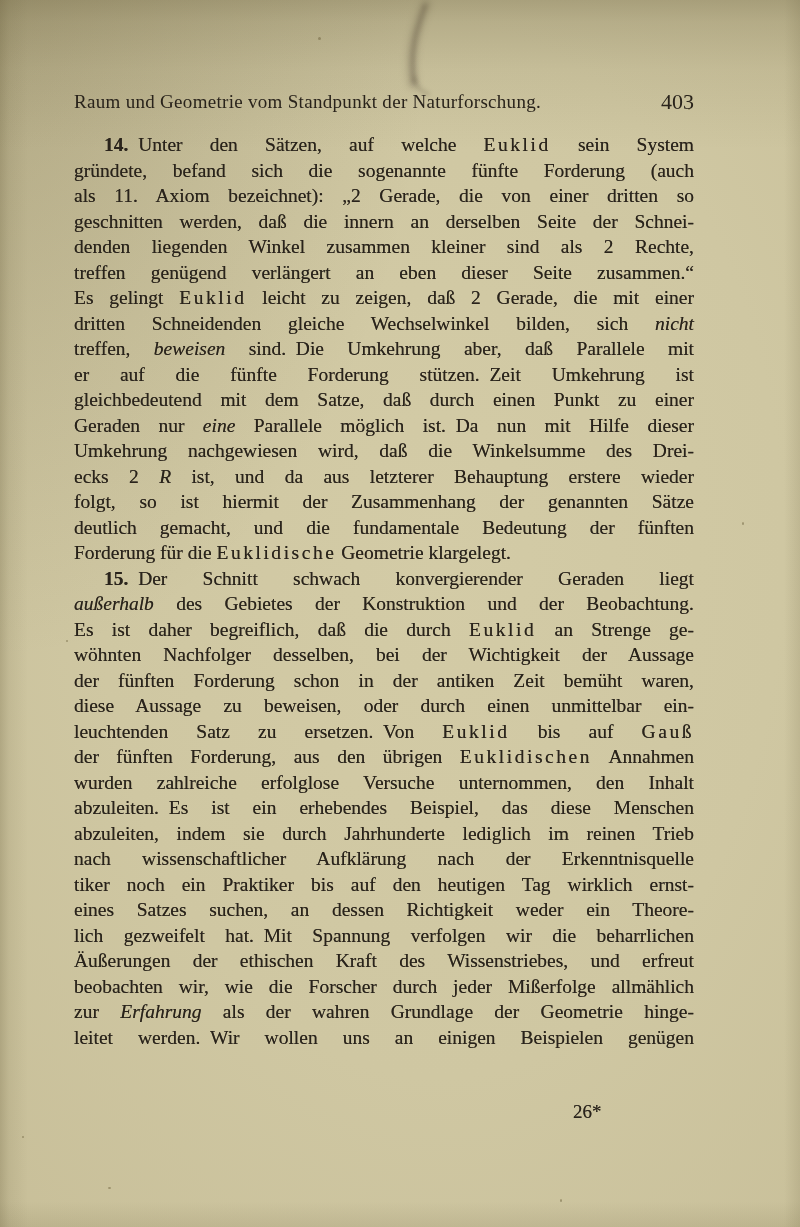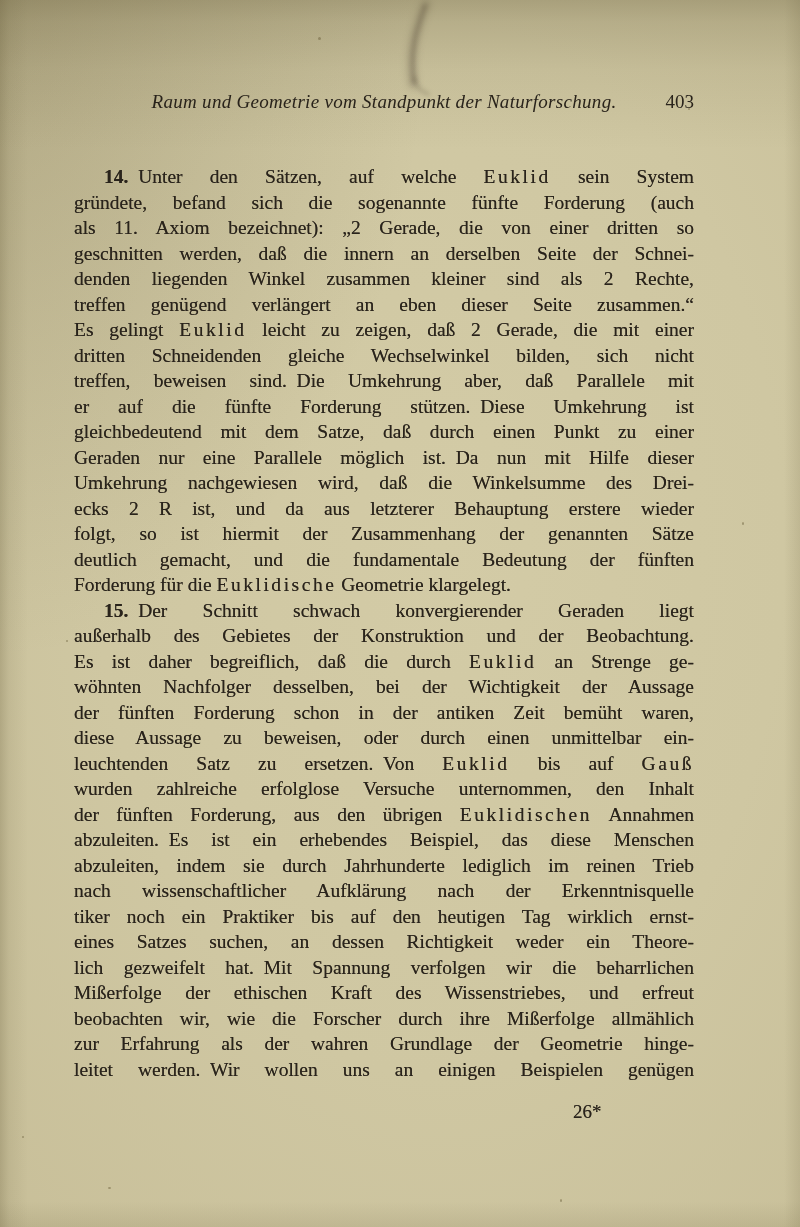--- a/index.html
+++ b/index.html
@@ -22,38 +22,37 @@
       radial-gradient(ellipse at 0% 0%, rgba(90,80,48,0.22) 0%, rgba(90,80,48,0) 38%);
   }
   .smudge { position: absolute; left: 392px; top: 0px; pointer-events: none; }
   .speck { position: absolute; background: rgba(108,96,60,0.5); border-radius: 50%; pointer-events: none; }
 
   .header {
     position: absolute; left: 74px; top: 90px; width: 620px; height: 24px;
     font-size: 19px; line-height: 24px;
   }
   .header .title {
-    display: block; text-align: center;
-    font-style: italic; letter-spacing: 0.3px;
+    display: block; 
+    letter-spacing: 0.3px;
   }
   .header .pagenum {
     position: absolute; right: 0; top: 0;
-    font-style: normal; font-size: 19px;
+    font-style: normal; font-size: 22px;
   }
 
   .body-text {
     position: absolute; left: 74px; top: 132px; width: 620px;
     font-size: 19.5px; line-height: 25.5px;
     text-shadow: 0 0 0.5px rgba(35,29,21,0.65);
-    margin-top: 32px;
   }
   .line { text-align: justify; text-align-last: justify; height: 25.5px; }
   .line.last { text-align-last: left; }
   .line.indent { text-indent: 30px; }
-  .it { }
+  .it { font-style: italic; }
   .sp { letter-spacing: 0.13em; }
   .bd { font-weight: bold; }
 
   .sig {
     position: absolute; left: 573px; top: 1099px;
     font-size: 19px; line-height: 25px;
     text-shadow: 0 0 0.5px rgba(35,29,21,0.65);
   }
 </style>
 </head>
@@ -87,44 +86,44 @@
   <div class="body-text" id="body-text">
       <div class="line indent"><span class="bd">14.</span> Unter den Sätzen, auf welche <span class="sp">Euklid</span> sein System</div>
       <div class="line">gründete, befand sich die sogenannte fünfte Forderung (auch</div>
       <div class="line">als 11. Axiom bezeichnet): „2 Gerade, die von einer dritten so</div>
       <div class="line">geschnitten werden, daß die innern an derselben Seite der Schnei-</div>
       <div class="line">denden liegenden Winkel zusammen kleiner sind als 2 Rechte,</div>
       <div class="line">treffen genügend verlängert an eben dieser Seite zusammen.“</div>
       <div class="line">Es gelingt <span class="sp">Euklid</span> leicht zu zeigen, daß 2 Gerade, die mit einer</div>
       <div class="line">dritten Schneidenden gleiche Wechselwinkel bilden, sich <span class="it">nicht</span></div>
       <div class="line">treffen, <span class="it">beweisen</span> sind. Die Umkehrung aber, daß Parallele mit</div>
-      <div class="line">er auf die fünfte Forderung stützen. Diese Umkehrung ist</div>
+      <div class="line">er auf die fünfte Forderung stützen. Zeit Umkehrung ist</div>
       <div class="line">gleichbedeutend mit dem Satze, daß durch einen Punkt zu einer</div>
       <div class="line">Geraden nur <span class="it">eine</span> Parallele möglich ist. Da nun mit Hilfe dieser</div>
       <div class="line">Umkehrung nachgewiesen wird, daß die Winkelsumme des Drei-</div>
       <div class="line">ecks 2 <span class="it">R</span> ist, und da aus letzterer Behauptung erstere wieder</div>
       <div class="line">folgt, so ist hiermit der Zusammenhang der genannten Sätze</div>
       <div class="line">deutlich gemacht, und die fundamentale Bedeutung der fünften</div>
       <div class="line last">Forderung für die <span class="sp">Euklidische</span> Geometrie klargelegt.</div>
       <div class="line indent"><span class="bd">15.</span> Der Schnitt schwach konvergierender Geraden liegt</div>
       <div class="line"><span class="it">außerhalb</span> des Gebietes der Konstruktion und der Beobachtung.</div>
       <div class="line">Es ist daher begreiflich, daß die durch <span class="sp">Euklid</span> an Strenge ge-</div>
       <div class="line">wöhnten Nachfolger desselben, bei der Wichtigkeit der Aussage</div>
       <div class="line">der fünften Forderung schon in der antiken Zeit bemüht waren,</div>
       <div class="line">diese Aussage zu beweisen, oder durch einen unmittelbar ein-</div>
       <div class="line">leuchtenden Satz zu ersetzen. Von <span class="sp">Euklid</span> bis auf <span class="sp">Gauß</span></div>
+      <div class="line">der fünften Forderung, aus den übrigen <span class="sp">Euklidischen</span> Annahmen</div>
       <div class="line">wurden zahlreiche erfolglose Versuche unternommen, den Inhalt</div>
-      <div class="line">der fünften Forderung, aus den übrigen <span class="sp">Euklidischen</span> Annahmen</div>
       <div class="line">abzuleiten. Es ist ein erhebendes Beispiel, das diese Menschen</div>
       <div class="line">abzuleiten, indem sie durch Jahrhunderte lediglich im reinen Trieb</div>
       <div class="line">nach wissenschaftlicher Aufklärung nach der Erkenntnisquelle</div>
       <div class="line">tiker noch ein Praktiker bis auf den heutigen Tag wirklich ernst-</div>
       <div class="line">eines Satzes suchen, an dessen Richtigkeit weder ein Theore-</div>
       <div class="line">lich gezweifelt hat. Mit Spannung verfolgen wir die beharrlichen</div>
-      <div class="line">Mißerfolge der ethischen Kraft des Wissenstriebes, und erfreut</div>
-      <div class="line">beobachten wir, wie die Forscher durch ihre Mißerfolge allmählich</div>
+      <div class="line">Äußerungen der ethischen Kraft des Wissenstriebes, und erfreut</div>
+      <div class="line">beobachten wir, wie die Forscher durch jeder Mißerfolge allmählich</div>
       <div class="line">zur <span class="it">Erfahrung</span> als der wahren Grundlage der Geometrie hinge-</div>
       <div class="line">leitet werden. Wir wollen uns an einigen Beispielen genügen</div>
     </div>
 
   <div class="sig">26*</div>
 
 </div>
 
 </body></html>

